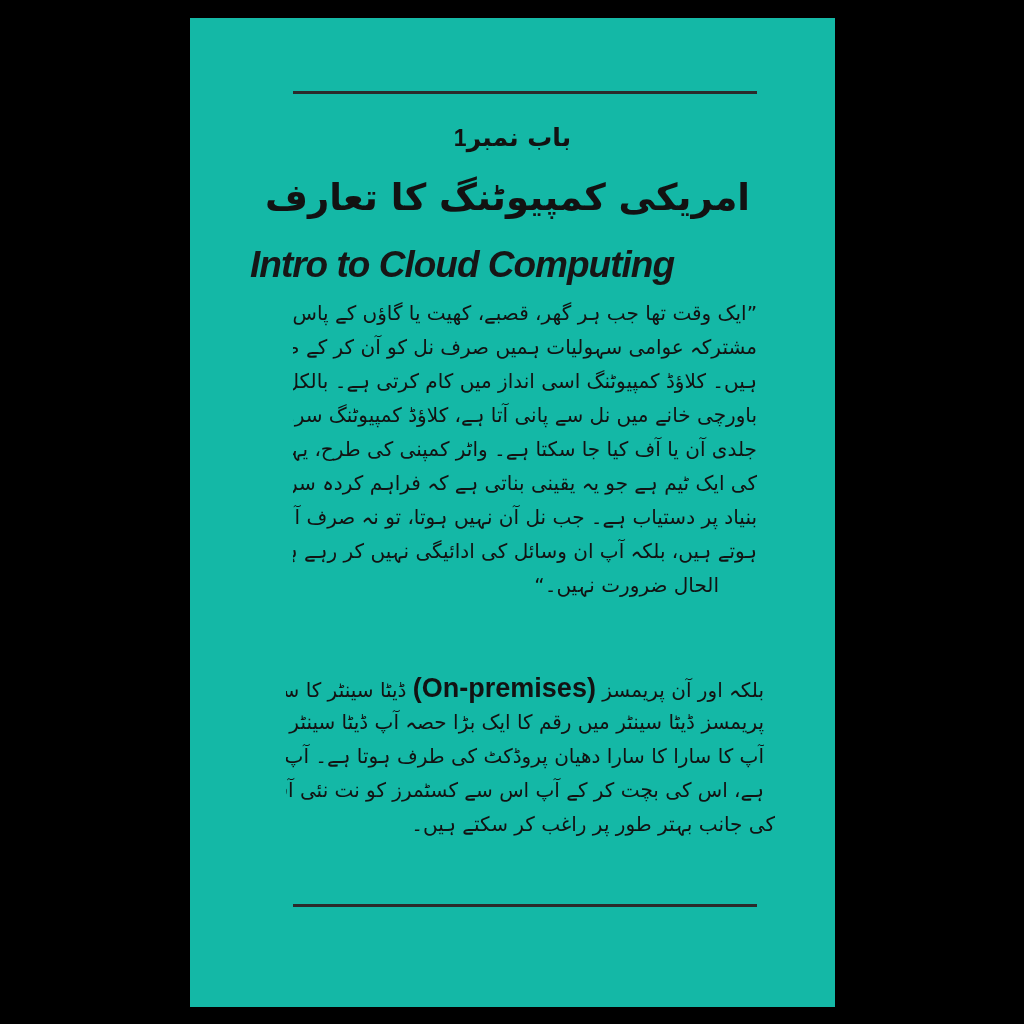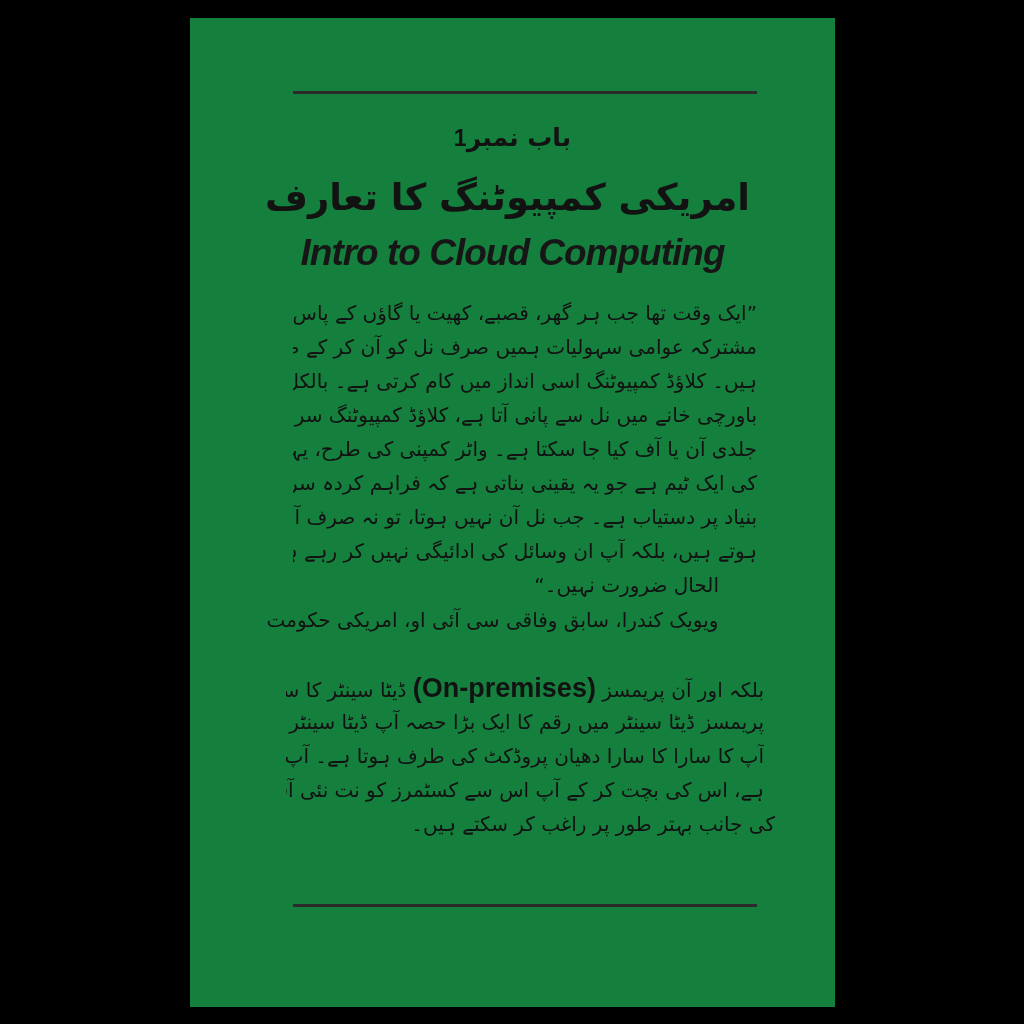--- a/index.html
+++ b/index.html
@@ -6,21 +6,21 @@
   body {
     width: 1024px; height: 1024px;
     background: #000;
     font-family: "DejaVu Sans", sans-serif;
     overflow: hidden;
   }
   .stage { position: relative; width: 1024px; height: 1024px; background: #000; }
   .paper {
     position: absolute; left: 190px; top: 18px;
     width: 645px; height: 989px;
-    background: #15803d; color: #121212;
+    background: #14b8a6; color: #121212;
     overflow: hidden;
   }
   .rule {
     position: absolute; left: 103px; width: 464px; height: 3px;
     background: #2b2b2b;
   }
   .rule-top { top: 73px; }
   .rule-bottom { top: 886px; }
 
   .chapter {
@@ -32,22 +32,22 @@
     font-family: "Liberation Sans", sans-serif;
     font-weight: bold; font-size: 23px;
   }
   .urdu-title {
     position: absolute; left: 85px; top: 150px; width: 475px; height: 60px;
     line-height: 60px; text-align: center;
     font-size: 37px; font-weight: bold; direction: rtl;
     white-space: nowrap;
   }
   .eng-title {
-    position: absolute; left: 60px; top: 210px; width: 525px; height: 50px;
-    line-height: 50px; text-align: center;
+    position: absolute; left: 60px; top: 222px; width: 525px; height: 50px;
+    line-height: 50px; 
     font-family: "Liberation Sans", sans-serif;
     font-size: 37px; font-weight: bold; font-style: italic;
     letter-spacing: -1px; color: #161616;
     white-space: nowrap;
   }
 
   .quote { position: absolute; left: 103px; top: 278px; width: 464px; }
   .para2 { position: absolute; left: 96px; top: 653px; width: 478px; }
   .line {
     direction: rtl; height: 34px; line-height: 34px;
@@ -93,21 +93,20 @@
       <div class="line just">مشترکہ عوامی سہولیات ہمیں صرف نل کو آن کر کے صاف پانی تک رسائی فراہم کرتی</div>
       <div class="line just">ہیں۔ کلاؤڈ کمپیوٹنگ اسی انداز میں کام کرتی ہے۔ بالکل اسی طرح جیسے آپ کے</div>
       <div class="line just">باورچی خانے میں نل سے پانی آتا ہے، کلاؤڈ کمپیوٹنگ سروسز کو ضرورت کے مطابق</div>
       <div class="line just">جلدی آن یا آف کیا جا سکتا ہے۔ واٹر کمپنی کی طرح، یہاں بھی مخصوص پیشہ ور افراد</div>
       <div class="line just">کی ایک ٹیم ہے جو یہ یقینی بناتی ہے کہ فراہم کردہ سروس سکیور، محفوظ اور 24/7 کی</div>
       <div class="line just">بنیاد پر دستیاب ہے۔ جب نل آن نہیں ہوتا، تو نہ صرف آپ پانی کی بچت کر رہے</div>
       <div class="line just">ہوتے ہیں، بلکہ آپ ان وسائل کی ادائیگی نہیں کر رہے ہوتے کہ جن کی آپ کو فی</div>
       <div class="line center q-last">الحال ضرورت نہیں۔“</div>
     </div>
 
-    <div class="attribution">ویویک کندرا، سابق وفاقی سی آئی او، امریکی حکومت</div>
 
     <div class="para2">
       <div class="line start">
         <span>بلکہ اور آن پریمسز</span>
         <span class="latin">(On-premises)</span>
         <span>ڈیٹا سینٹر کا سب سے بڑا فرق یہ کہ آن</span>
       </div>
       <div class="line just">پریمسز ڈیٹا سینٹر میں رقم کا ایک بڑا حصہ آپ ڈیٹا سینٹر کو بنانے پر خرچ کر دیتے ہیں، جبکہ کلاؤڈ میں</div>
       <div class="line just">آپ کا سارا کا سارا دھیان پروڈکٹ کی طرف ہوتا ہے۔ آپ کو جو سرمایہ ڈیٹا سینٹر پر خرچ کرنا ہوتا</div>
       <div class="line just">ہے، اس کی بچت کر کے آپ اس سے کسٹمرز کو نت نئی آفرز دے سکتے ہیں اور ان کو اپنی پروڈکٹ</div>

